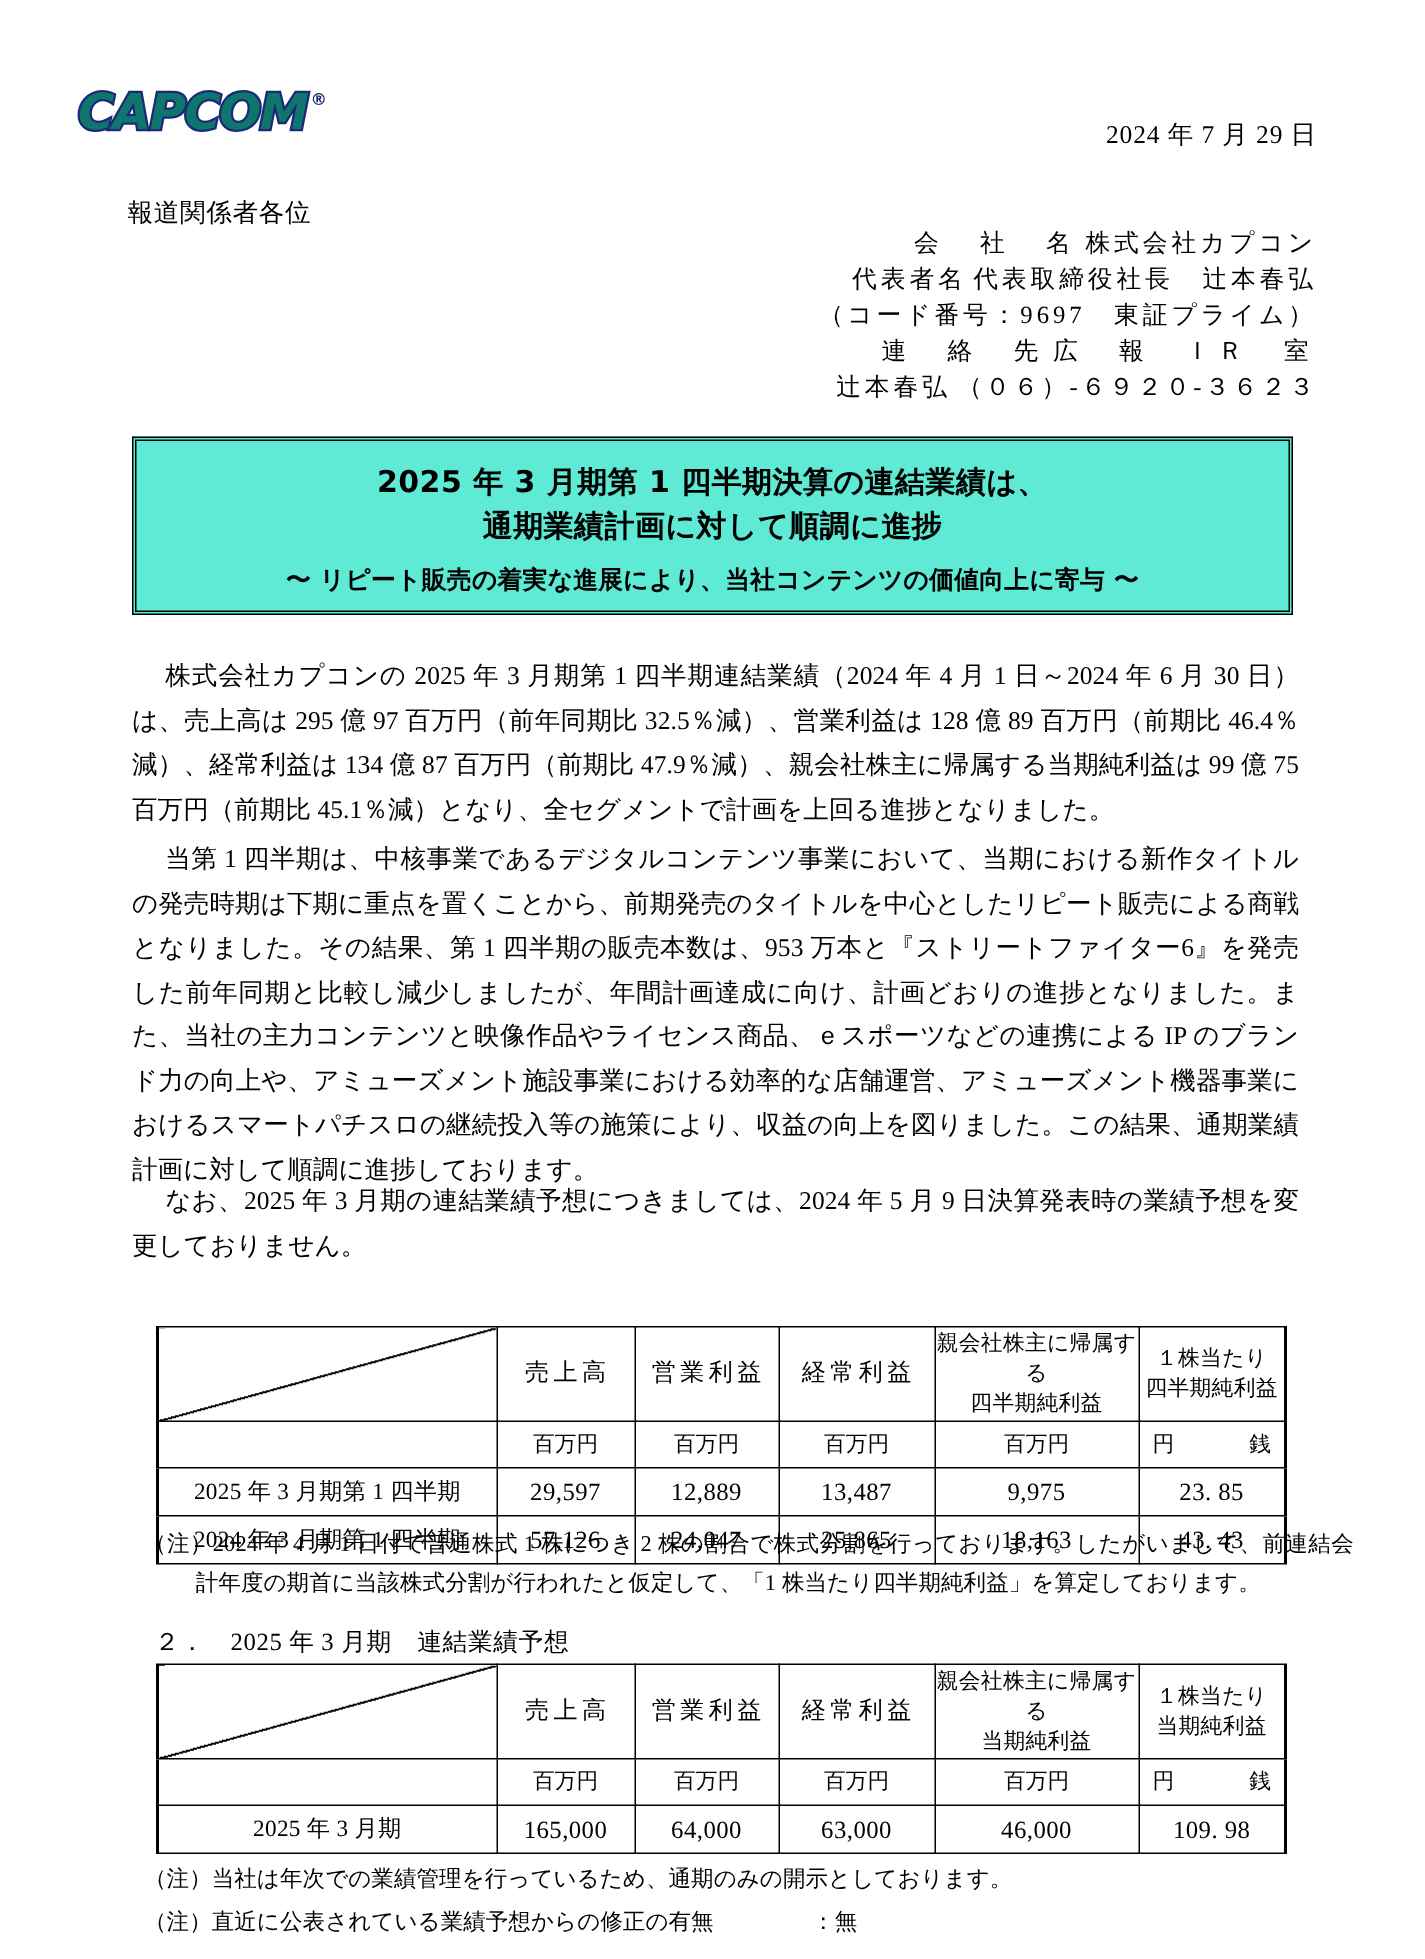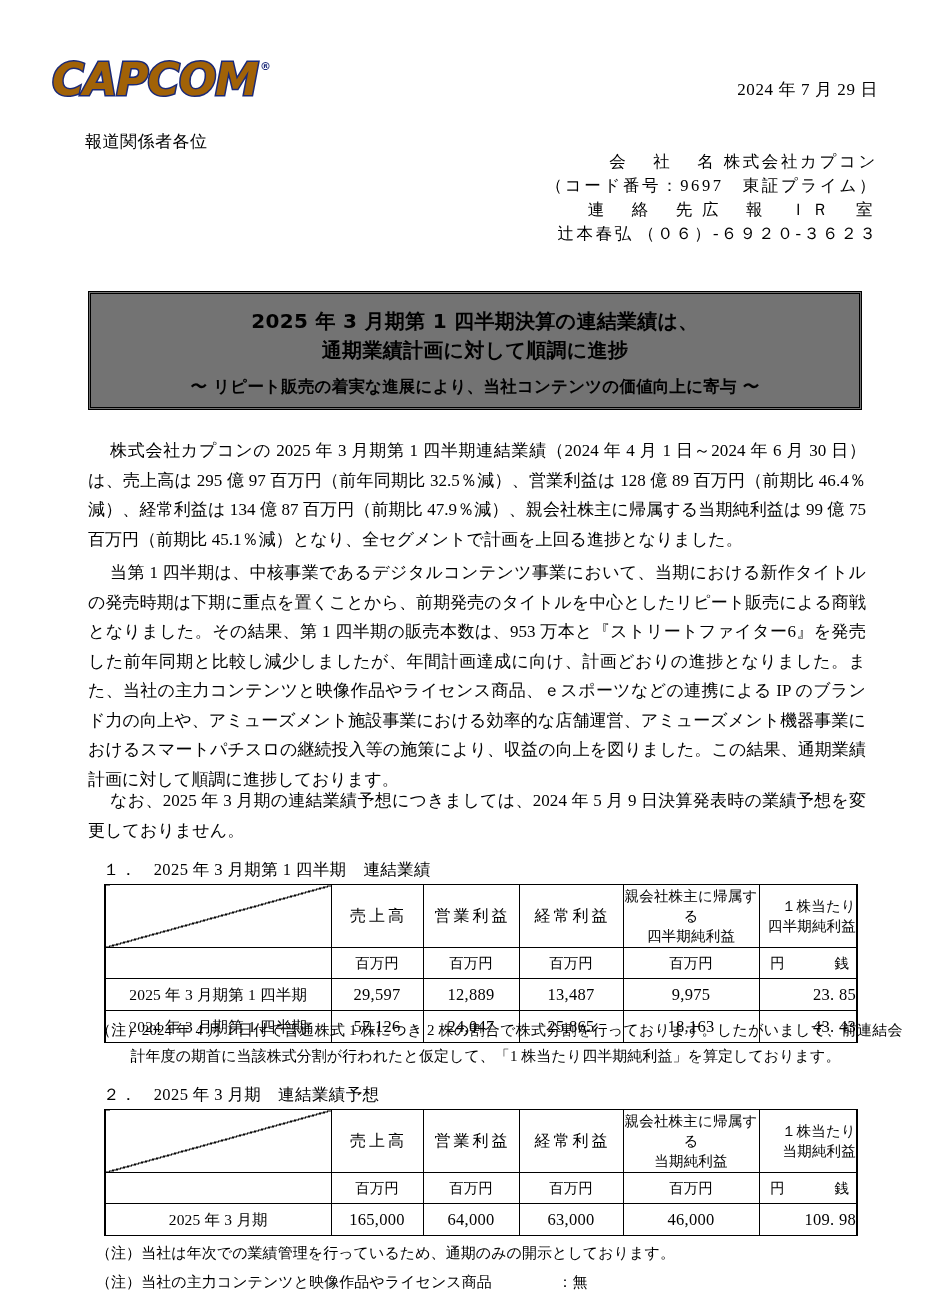--- a/index.html
+++ b/index.html
@@ -23,23 +23,23 @@
   
   .logo-wrap {
     position: absolute;
     left: 52px;
     top: 58px;
   }
   .logo-text {
     font-family: "DejaVu Sans", "Liberation Sans", sans-serif;
     font-weight: bold;
     font-style: italic;
-    font-size: 44px;
+    font-size: 33px;
     letter-spacing: -1px;
-    color: #a16207;
+    color: #0f766e;
     -webkit-text-stroke: 3px #1b2a78;
     paint-order: stroke fill;
     line-height: 1;
     white-space: nowrap;
   }
   .logo-reg {
     position: absolute;
     right: -13px;
     top: 2px;
     font-family: "DejaVu Sans", "Liberation Sans", sans-serif;
@@ -82,21 +82,21 @@
 
   
   .title-box {
     position: absolute;
     left: 88px;
     top: 291px;
     width: 774px;
     height: 119px;
     border: 3px double #000;
     box-sizing: border-box;
-    background: #737373;
+    background: #5eead4;
   }
   .title-box-inner {
     padding-top: 13px;
     text-align: center;
   }
   .title-line {
     font-family: "DejaVu Sans", "Liberation Sans", sans-serif;
     font-weight: bold;
     font-size: 20px;
     line-height: 29px;
@@ -142,21 +142,21 @@
     background: #fff;
   }
   .fin-table td {
     border: 1px solid #000;
     padding: 0;
     text-align: center;
     vertical-align: middle;
     line-height: 20px;
   }
   .fin-table .outer-l { border-left-width: 2px; }
-  .fin-table .outer-r { border-right-width: 2px; text-align: right; }
+  .fin-table .outer-r { border-right-width: 2px; }
 
   .corner-cell {
     position: relative;
     background:
       linear-gradient(to bottom right,
         rgba(0,0,0,0) calc(50% - 0.7px),
         #000 calc(50% - 0.7px),
         #000 calc(50% + 0.7px),
         rgba(0,0,0,0) calc(50% + 0.7px));
   }
@@ -223,20 +223,24 @@
   <div class="doc-date">2024 年 7 月 29 日</div>
 
   <div class="addressee">報道関係者各位</div>
 
   <div class="company-block">
     <div>
       <span class="sp-wide">会　社　名</span>
       <span class="sp-mid">株式会社カプコン</span>
     </div>
     <div>
+      <span class="sp-mid">代表者名</span>
+      <span class="sp-mid">代表取締役社長　辻本春弘</span>
+    </div>
+    <div>
       <span class="sp-mid">（コード番号：9697　東証プライム）</span>
     </div>
     <div>
       <span class="sp-wide">連　絡　先</span>
       <span class="sp-wide">広　報　ＩＲ　室</span>
     </div>
     <div>
       <span class="sp-mid">辻本春弘</span>
       <span class="sp-num">（０６）-６９２０-３６２３</span>
     </div>
@@ -247,21 +251,20 @@
       <div class="title-line">2025 年 3 月期第 1 四半期決算の連結業績は、</div>
       <div class="title-line">通期業績計画に対して順調に進捗</div>
       <div class="title-sub">〜 リピート販売の着実な進展により、当社コンテンツの価値向上に寄与 〜</div>
     </div>
   </div>
 
   <div class="body-p indent1" style="top:436px;">株式会社カプコンの 2025 年 3 月期第 1 四半期連結業績（2024 年 4 月 1 日～2024 年 6 月 30 日）は、売上高は 295 億 97 百万円（前年同期比 32.5％減）、営業利益は 128 億 89 百万円（前期比 46.4％減）、経常利益は 134 億 87 百万円（前期比 47.9％減）、親会社株主に帰属する当期純利益は 99 億 75 百万円（前期比 45.1％減）となり、全セグメントで計画を上回る進捗となりました。</div>
   <div class="body-p indent1" style="top:558px;">当第 1 四半期は、中核事業であるデジタルコンテンツ事業において、当期における新作タイトルの発売時期は下期に重点を置くことから、前期発売のタイトルを中心としたリピート販売による商戦となりました。その結果、第 1 四半期の販売本数は、953 万本と『ストリートファイター6』を発売した前年同期と比較し減少しましたが、年間計画達成に向け、計画どおりの進捗となりました。また、当社の主力コンテンツと映像作品やライセンス商品、ｅスポーツなどの連携による IP のブランド力の向上や、アミューズメント施設事業における効率的な店舗運営、アミューズメント機器事業におけるスマートパチスロの継続投入等の施策により、収益の向上を図りました。この結果、通期業績計画に対して順調に進捗しております。</div>
   <div class="body-p indent1" style="top:786px;">なお、2025 年 3 月期の連結業績予想につきましては、2024 年 5 月 9 日決算発表時の業績予想を変更しておりません。</div>
 
-  <div class="sec-head" style="top:859px;">１．　2025 年 3 月期第 1 四半期　連結業績</div>
 
   <table class="fin-table" style="left:104px; top:884px; width:752px;">
     <colgroup>
       <col style="width:226px;">
         <col style="width:92px;">
         <col style="width:96px;">
       <col style="width:104px;">
         <col style="width:136px;">
         <col style="width:98px;">
     </colgroup>
@@ -349,18 +352,18 @@
         <td class="num-cell">64,000</td>
         <td class="num-cell">63,000</td>
         <td class="num-cell">46,000</td>
         <td class="num-cell outer-r">109. 98</td>
       </tr>
     </tbody>
   </table>
 
   <div class="note note-flat" style="top:1240px;">（注）当社は年次での業績管理を行っているため、通期のみの開示としております。</div>
   <div class="note note-flat" style="top:1269px;">
-    <span>（注）当社の主力コンテンツと映像作品やライセンス商品</span>
+    <span>（注）直近に公表されている業績予想からの修正の有無</span>
     <span class="note-gap"></span>
     <span>：無</span>
   </div>
 
 </div>
 
 </body></html>

